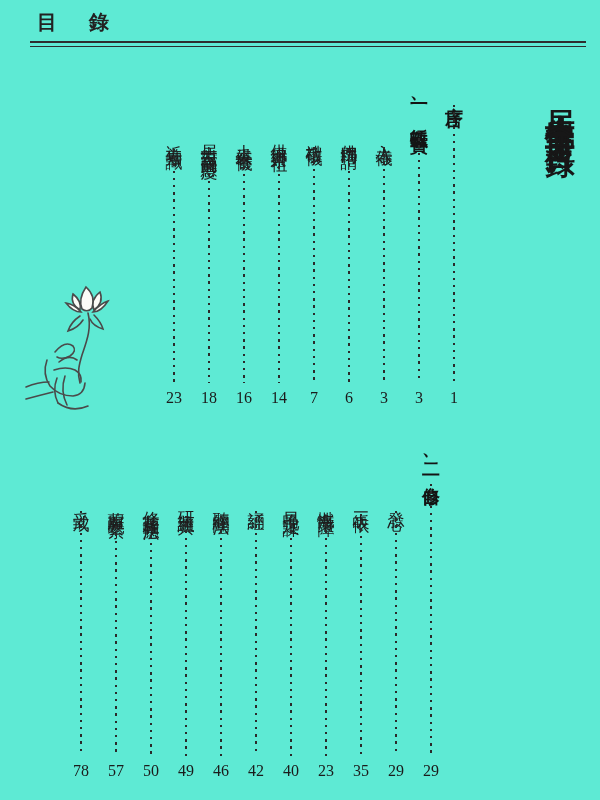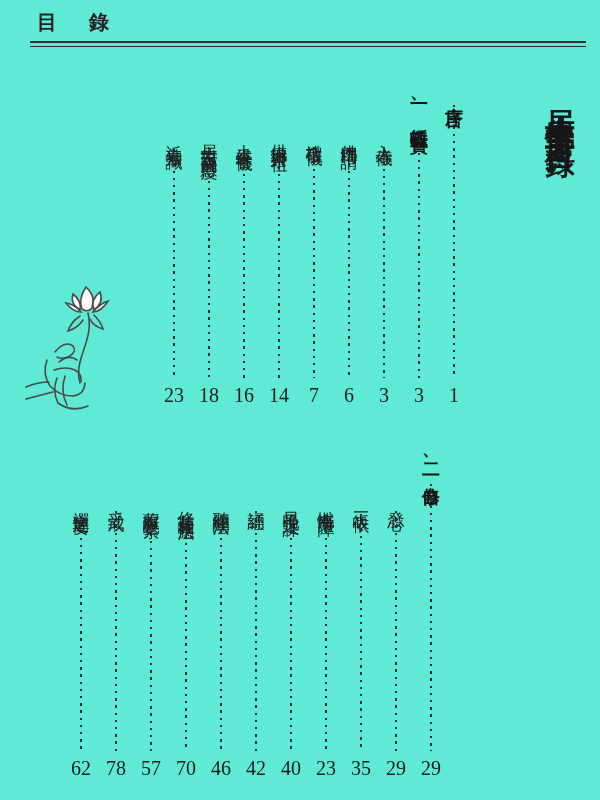--- a/index.html
+++ b/index.html
@@ -41,21 +41,21 @@
   .vtext {
     writing-mode:vertical-rl; text-orientation:mixed;
     font-size:17px; line-height:1; letter-spacing:2.5px; color:#1d1d1d;
   }
   .chapter .vtext { font-size:18px; font-weight:bold; letter-spacing:2px; color:#141414; }
   .leader {
     flex:1 1 auto; min-height:12px; width:2.4px; margin:8px 0 6px;
     background:repeating-linear-gradient(to bottom,#2a2a2a 0 2.4px,transparent 2.4px 7.2px);
   }
   .pagenum {
-    flex:0 0 auto; font-size:20px; line-height:1.15; color:#1b1b1b;
+    flex:0 0 auto; font-size:16px; line-height:1.15; color:#1b1b1b;
     font-family:"Liberation Serif","DejaVu Serif",serif; white-space:nowrap;
   }
   .lotus { position:absolute; left:24px; top:281px; }
   .lotus path { stroke:#4a4a4a; stroke-width:1.6; fill:none; stroke-linecap:round; }
   .lotus path.petal { fill:#fcfbf7; }
 </style>
 </head>
 <body>
 
 <div class="page">
@@ -144,38 +144,38 @@
     <div class="vtext">誦經</div>
     <div class="leader"></div>
     <div class="pagenum">42</div>
   </div>
       <div class="toc-col item">
     <div class="vtext">聽經聞法</div>
     <div class="leader"></div>
     <div class="pagenum">46</div>
   </div>
       <div class="toc-col item">
+    <div class="vtext">研讀經典</div>
+    <div class="leader"></div>
+    <div class="pagenum">49</div>
+  </div>
+      <div class="toc-col item">
     <div class="vtext">修菩薩相應法</div>
     <div class="leader"></div>
-    <div class="pagenum">70</div>
+    <div class="pagenum">50</div>
   </div>
       <div class="toc-col item">
     <div class="vtext">葷腥與吃素</div>
     <div class="leader"></div>
     <div class="pagenum">57</div>
   </div>
       <div class="toc-col item">
     <div class="vtext">受戒</div>
     <div class="leader"></div>
     <div class="pagenum">78</div>
-  </div>
-      <div class="toc-col item">
-    <div class="vtext">禪定簡要</div>
-    <div class="leader"></div>
-    <div class="pagenum">62</div>
   </div>
     </div>
 
   <svg class="lotus" width="112" height="138" viewBox="0 0 112 138" role="img" aria-label="hand holding lotus line drawing">
 
     <path d="M64,32 C68,48 62,62 58,74 C55,84 53,92 56,102"></path>
 
     <path class="petal" d="M62,6 Q54,18 58,28 Q64,32 68,27 Q72,15 62,6 Z"></path>
     <path class="petal" d="M49,13 Q46,23 56,29 Q58,20 49,13 Z"></path>
     <path class="petal" d="M76,11 Q80,22 70,29 Q66,19 76,11 Z"></path>

